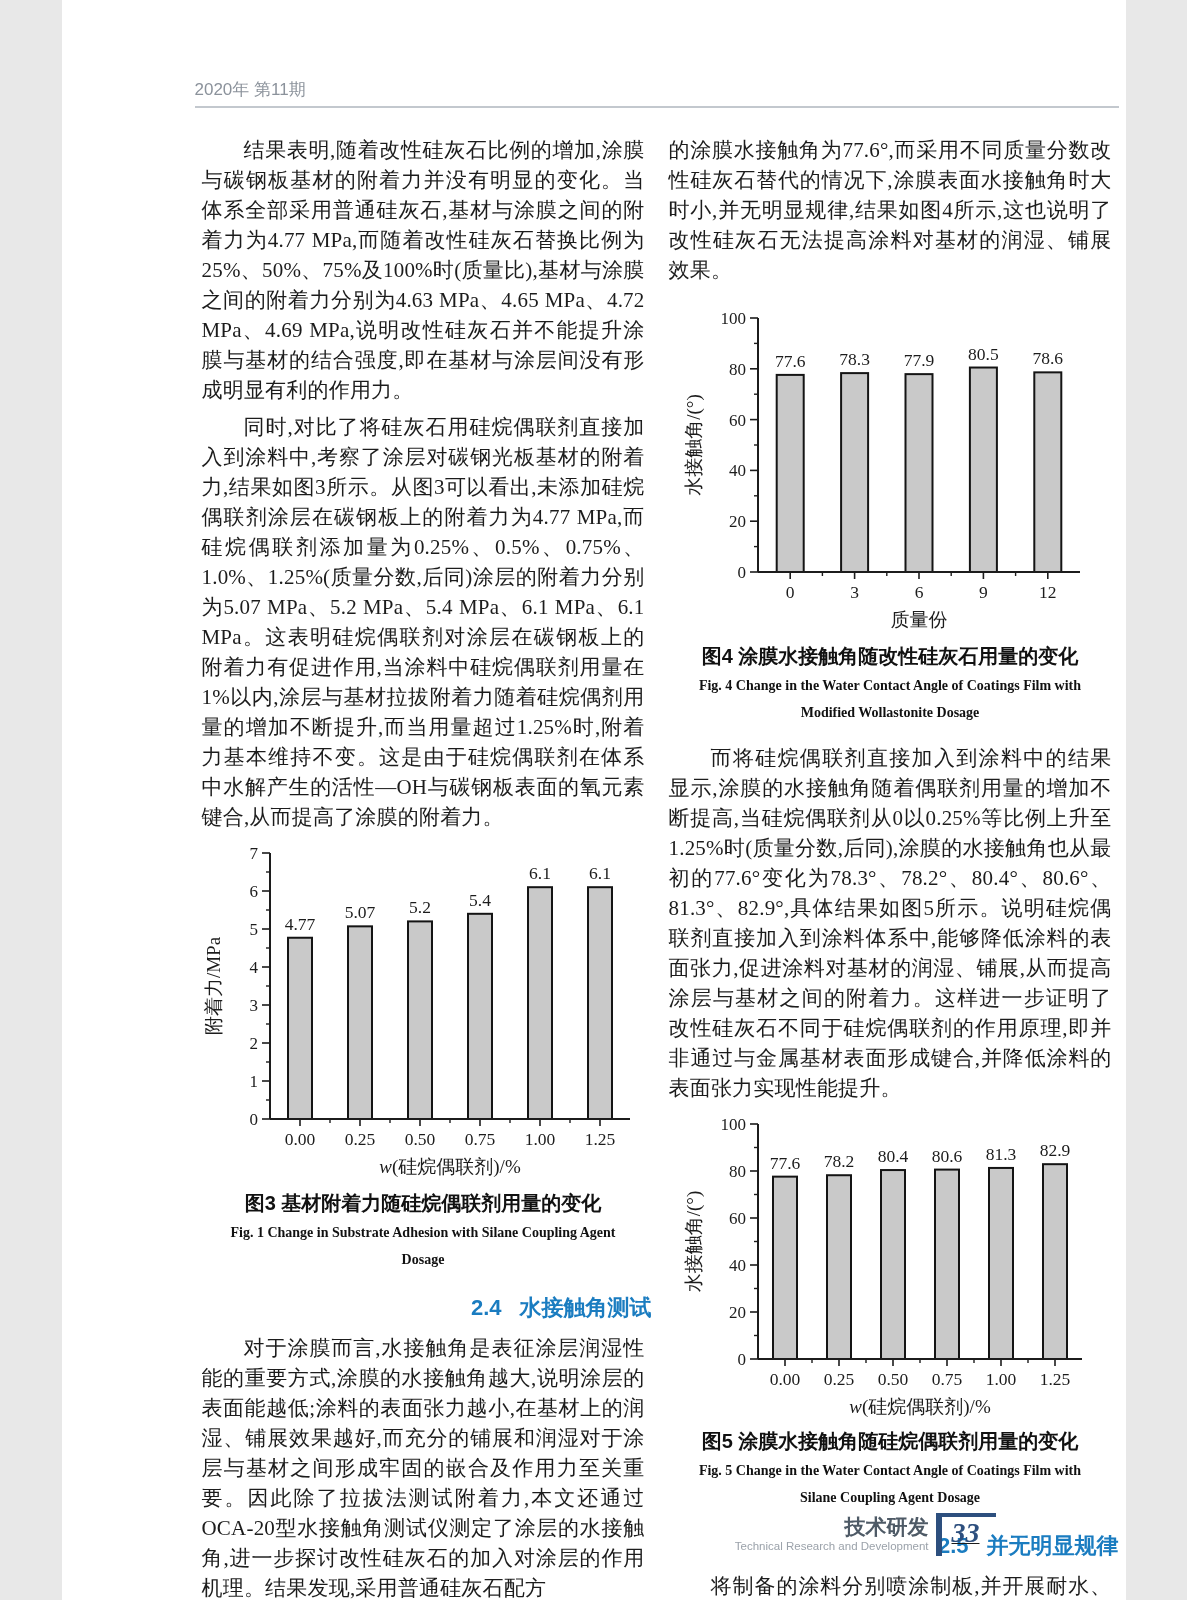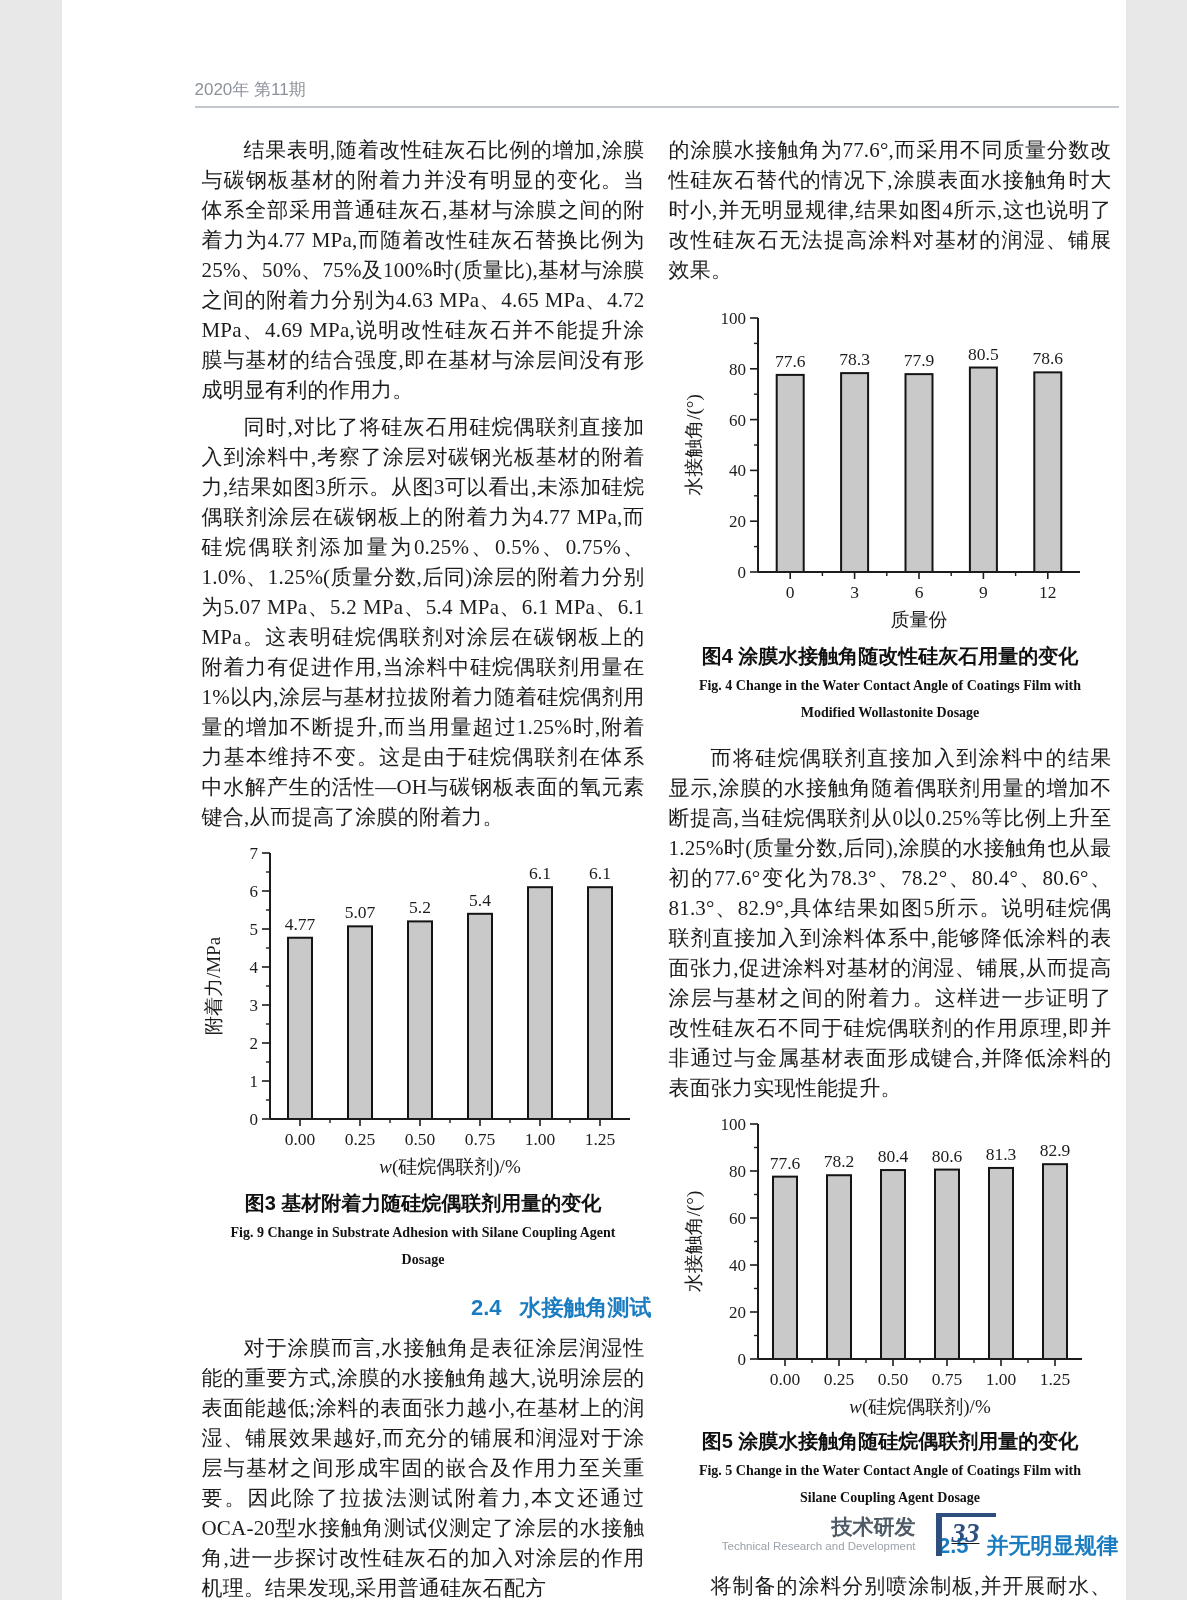--- a/index.html
+++ b/index.html
@@ -39,21 +39,21 @@
   }
   .caption-en {
     font-family:"Liberation Serif", serif; font-weight:bold;
     font-size:14px; line-height:27px; color:#111; text-align:center;
     padding:2px 28px 0 28px;
   }
   svg text { font-family:"Liberation Serif", serif; fill:#1c1c1c; }
   
   .footer {
     position:absolute; right:130px; bottom:44px;
-    display:flex; align-items:flex-start; gap:20px;
+    display:flex; align-items:flex-start; gap:7px;
   }
   .footer-text { text-align:right; padding-top:2px; }
   .footer-zh {
     font-family:"Liberation Sans", sans-serif; font-weight:bold;
     font-size:21px; color:#4e5a66; line-height:24px;
   }
   .footer-en {
     font-family:"Liberation Sans", sans-serif; font-size:11.5px;
     color:#9ba2aa; line-height:15px;
   }
@@ -135,21 +135,21 @@
           <rect x="390" y="48.20000000000002" width="24" height="231.79999999999998" fill="#c9c9c9" stroke="#141414" stroke-width="2"></rect>
           <text x="402" y="40.20000000000002" text-anchor="middle" font-size="17.5">6.1</text>
           <line x1="402" y1="280" x2="402" y2="287" stroke="#1c1c1c" stroke-width="1.6"></line>
           <text x="402" y="306" text-anchor="middle" font-size="17.5">1.25</text>
           <line x1="72" y1="14" x2="72" y2="280" stroke="#1c1c1c" stroke-width="2"></line>
           <line x1="72" y1="280" x2="432" y2="280" stroke="#1c1c1c" stroke-width="2"></line>
           <text x="22" y="147" text-anchor="middle" font-size="19" transform="rotate(-90 22 147)">附着力/MPa</text>
           <text x="252" y="334" text-anchor="middle" font-size="19"><tspan font-style="italic">w</tspan><tspan>(硅烷偶联剂)/%</tspan></text>
         </svg>
       <div class="caption-zh">图3  基材附着力随硅烷偶联剂用量的变化</div>
-      <div class="caption-en">Fig. 9  Change in Substrate Adhesion with Silane Coupling Agent Dosage</div>
+      <div class="caption-en">Fig. 1  Change in Substrate Adhesion with Silane Coupling Agent Dosage</div>
     </div>
 
     <div class="section-heading">
       <span class="sec-num">2.4</span><span>水接触角测试</span>
     </div>
     <p class="para">对于涂膜而言,水接触角是表征涂层润湿性能的重要方式,涂膜的水接触角越大,说明涂层的表面能越低;涂料的表面张力越小,在基材上的润湿、铺展效果越好,而充分的铺展和润湿对于涂层与基材之间形成牢固的嵌合及作用力至关重要。因此除了拉拔法测试附着力,本文还通过OCA-20型水接触角测试仪测定了涂层的水接触角,进一步探讨改性硅灰石的加入对涂层的作用机理。结果发现,采用普通硅灰石配方</p>
   </div>
 
   <div class="col col-right">
     <p class="para no-indent">的涂膜水接触角为77.6°,而采用不同质量分数改性硅灰石替代的情况下,涂膜表面水接触角时大时小,并无明显规律,结果如图4所示,这也说明了改性硅灰石无法提高涂料对基材的润湿、铺展效果。</p>

